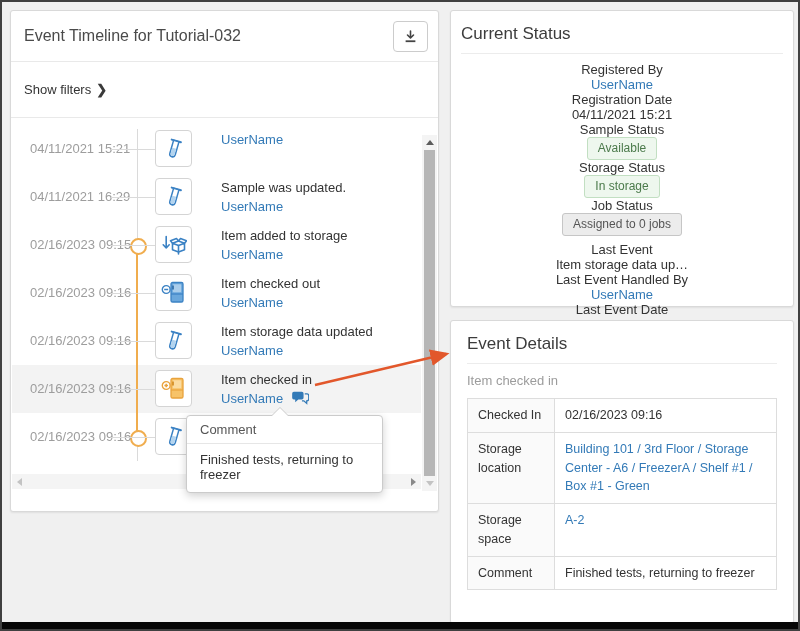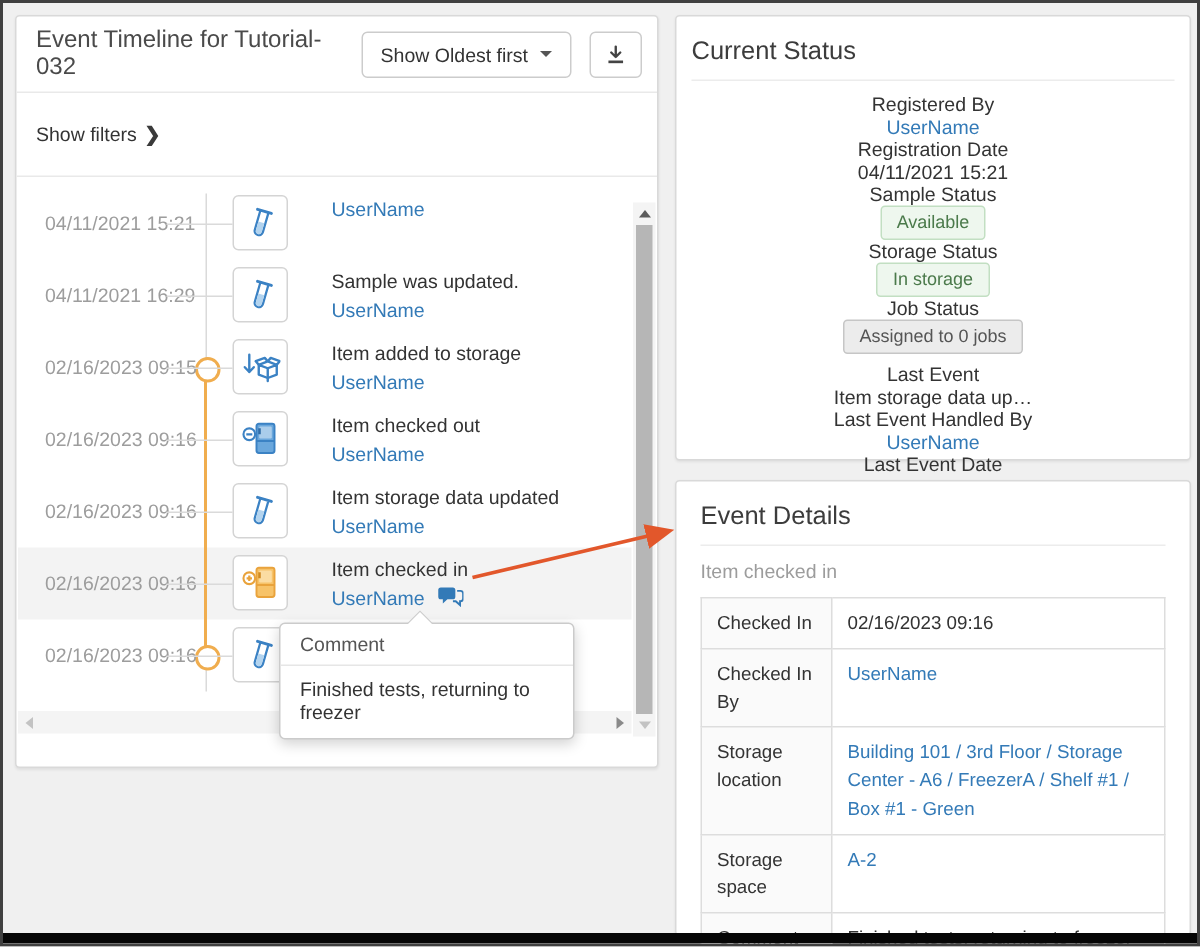--- a/index.html
+++ b/index.html
@@ -87,24 +87,20 @@
   .arrow-overlay{position:absolute;left:0;top:0;pointer-events:none;z-index:30;}
 </style>
 </head>
 <body>
 
 <div class="frame">
 
   <div class="card" id="timeline-card">
     <div class="tl-header">
       <div class="tl-title">Event Timeline for Tutorial-032</div>
-      <button class="btn">
-        <span>Show Oldest first</span>
-        <span class="caret-down"></span>
-      </button>
       <button class="btn btn-icon">
         <svg width="15" height="15" viewBox="0 0 16 16">
           <path d="M8 2.2 v7.2 M4.8 6.4 L8 9.6 L11.2 6.4" stroke="#444" stroke-width="1.7" fill="none" stroke-linecap="round" stroke-linejoin="round"></path>
           <rect x="2.8" y="12.1" width="10.4" height="1.9" fill="#444"></rect>
         </svg>
       </button>
     </div>
 
     <div class="tl-filters">
       <span>Show filters</span>
@@ -311,24 +307,20 @@
   </div>
 
   <div class="card" id="details-card">
     <h2 class="card-title">Event Details</h2>
     <div class="ed-subtitle">Item checked in</div>
     <table class="ed-table">
       <tbody>
         <tr>
           <td class="lbl">Checked In</td>
           <td class="val">02/16/2023 09:16</td>
-        </tr>
-        <tr>
-          <td class="lbl">Checked In By</td>
-          <td class="val link">UserName</td>
         </tr>
         <tr>
           <td class="lbl">Storage location</td>
           <td class="val link">Building 101 / 3rd Floor / Storage Center - A6 / FreezerA / Shelf #1 / Box #1 - Green</td>
         </tr>
         <tr>
           <td class="lbl">Storage space</td>
           <td class="val link">A-2</td>
         </tr>
         <tr>

